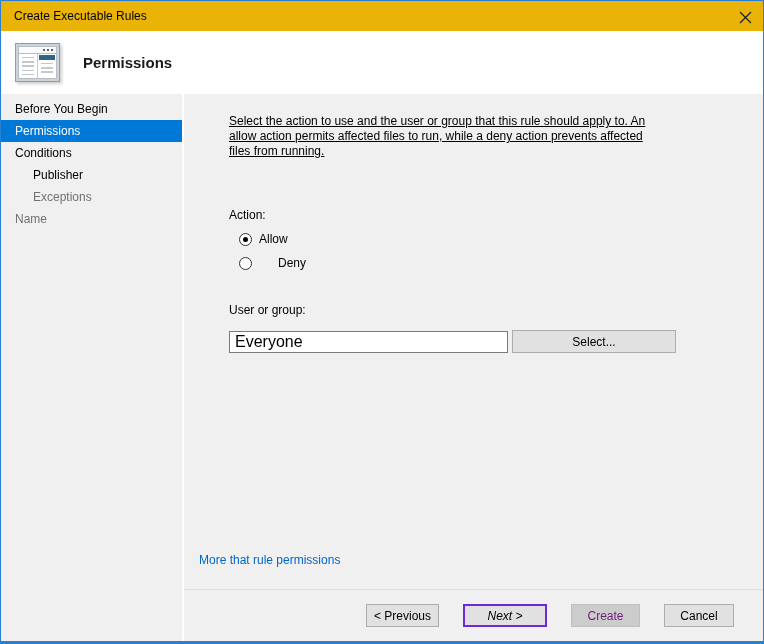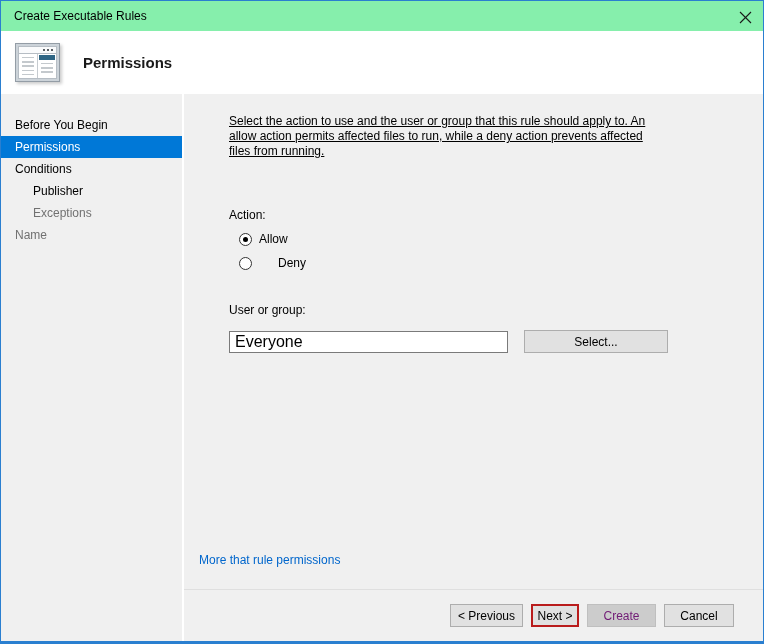--- a/index.html
+++ b/index.html
@@ -10,21 +10,21 @@
     width:764px; height:644px;
     background:#ffffff;
     border:1px solid #2a7fd0;
     border-bottom-width:3px;
     display:flex; flex-direction:column;
     position:relative;
   }
 
   
   .titlebar {
-    height:30px; background:#86efac;
+    height:30px; background:#eab308;
     display:flex; align-items:center;
     padding-left:13px; position:relative; flex:0 0 auto;
   }
   .titlebar .title { font-size:12px; color:#000000; }
   .close-btn {
     position:absolute; top:7px; right:9px;
     width:18px; height:18px; background:transparent; border:none;
     display:flex; align-items:center; justify-content:center; cursor:pointer;
   }
 
@@ -58,21 +58,21 @@
     flex:1; margin:3px 3px;
     background:repeating-linear-gradient(to bottom,#c4c9cd 0px,#c4c9cd 1.4px,transparent 1.4px,transparent 4.2px);
   }
 
   
   .body { flex:1; display:flex; min-height:0; }
 
   .sidebar {
     width:183px; background:#f0f0f0;
     border-right:2px solid #ffffff;
-    padding-top:20px; flex:0 0 auto;
+    padding-top:4px; flex:0 0 auto;
   }
   .step {
     height:22px; line-height:22px; font-size:12px; color:#000000;
     padding-left:14px; cursor:default; white-space:nowrap;
   }
   .step.indent { padding-left:32px; }
   .step.disabled { color:#717171; }
   .step.selected { background:#0078d7; color:#ffffff; }
 
   .main { flex:1; display:flex; flex-direction:column; background:#f0f0f0; min-width:0; }
@@ -105,36 +105,36 @@
   .textbox {
     width:279px; height:22px; background:#ffffff;
     border:1px solid #7a7a7a; font-size:16px; color:#000000;
     padding:0 5px; font-family:"Liberation Sans","DejaVu Sans",sans-serif;
   }
   .btn {
     background:#e1e1e1; border:1px solid #adadad;
     font-size:12px; color:#000000; height:23px; cursor:pointer;
     font-family:"Liberation Sans","DejaVu Sans",sans-serif;
   }
-  .select-btn { width:144px; margin-left:16px; }
+  .select-btn { width:164px; margin-left:4px; }
 
   .help-link {
     position:absolute; left:15px; bottom:22px;
     font-size:12px; color:#0066cc; text-decoration:none; cursor:pointer;
   }
 
   
   .footer {
     flex:0 0 52px; border-top:1px solid #dfdfdf;
     display:flex; align-items:center; justify-content:flex-end;
     padding-right:29px;
   }
-  .footer .btn { margin-left:8px; }
+  .footer .btn { margin-left:24px; }
   .btn-previous { width:73px; }
-  .btn-next { width:48px; border:2px solid #b91c1c; }
+  .btn-next { width:84px; border:2px solid #6d28d9;font-style:italic; }
   .btn-create { width:69px; }
   .btn-cancel { width:70px; }
   .btn.disabled { background:#cccccc; border-color:#bfbfbf; color:#701a75; cursor:default; }
 </style>
 </head>
 <body>
 
 <div class="window">
 
   <div class="titlebar">

